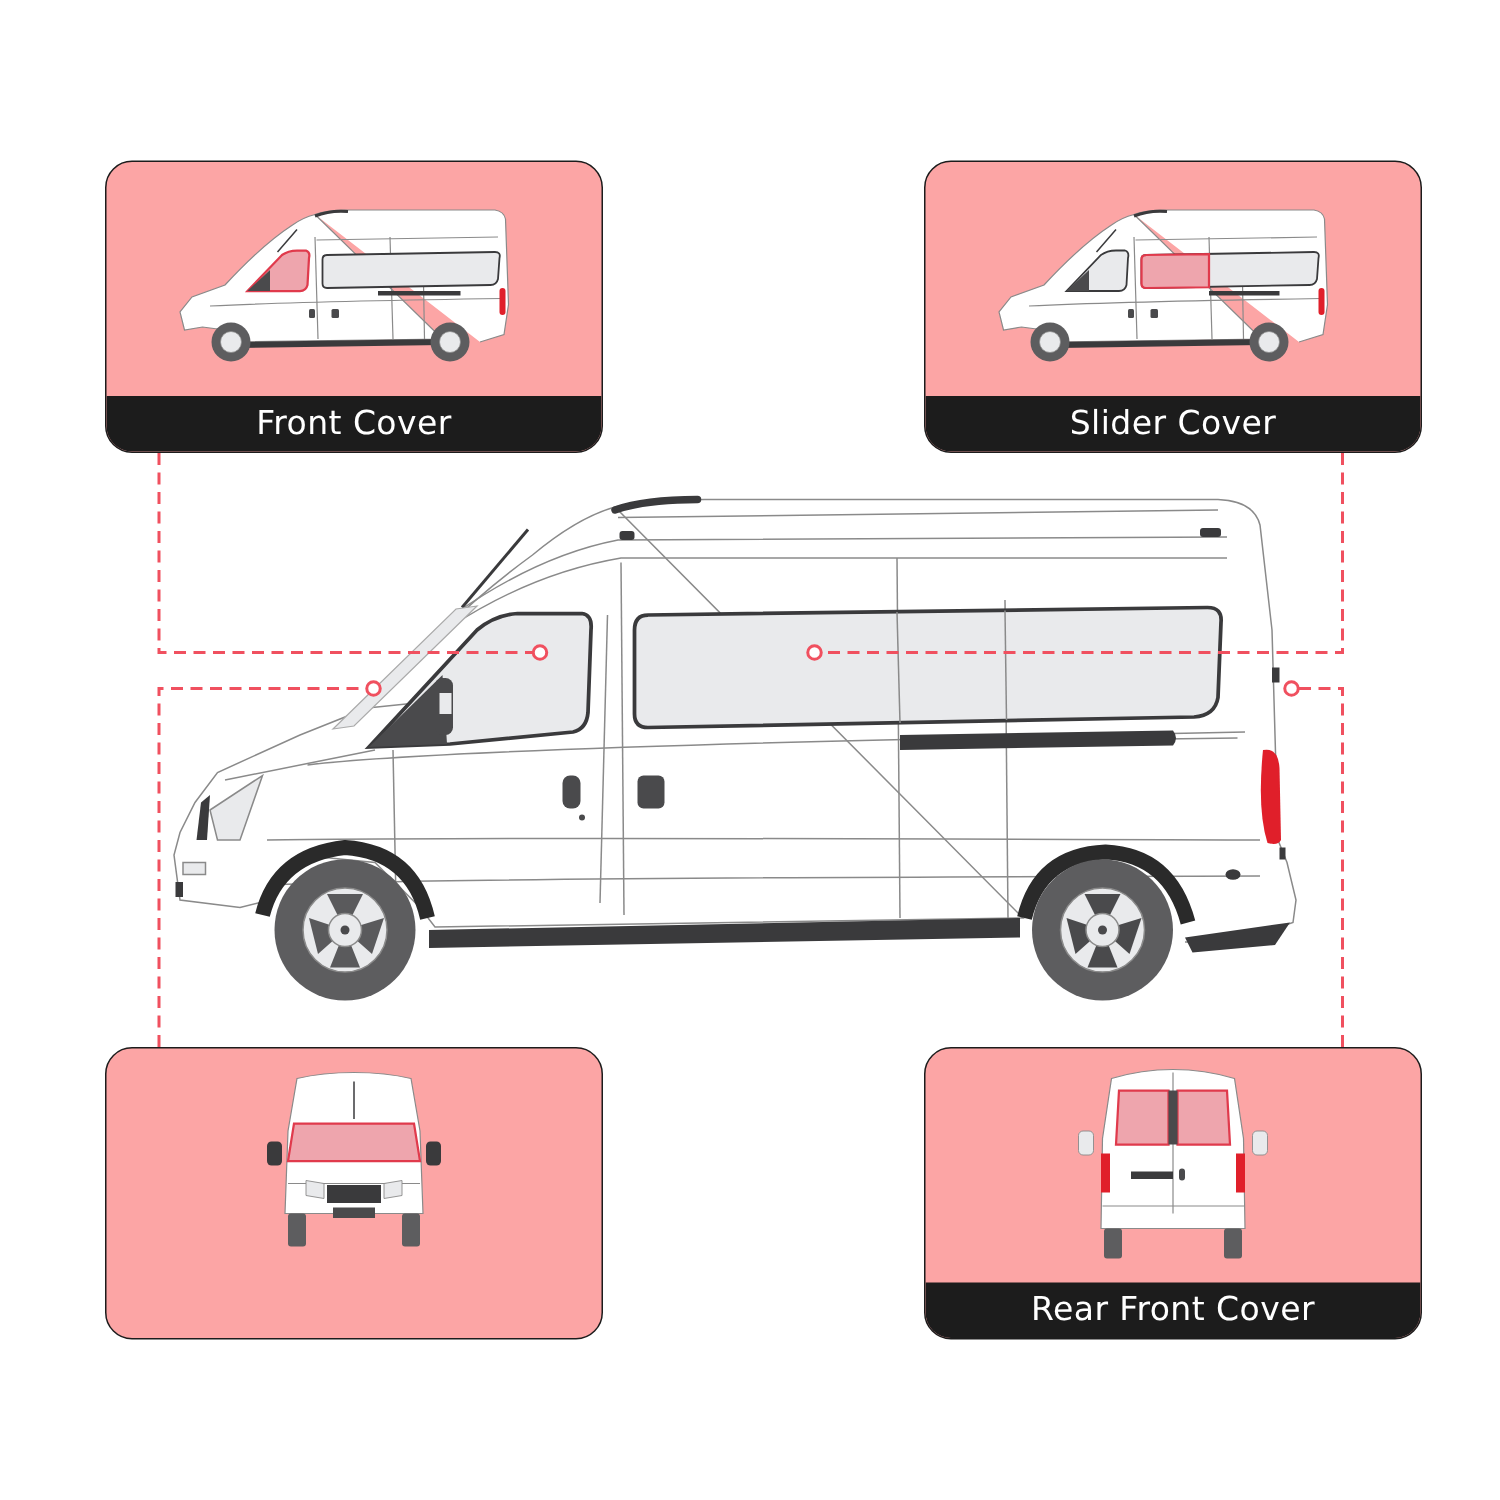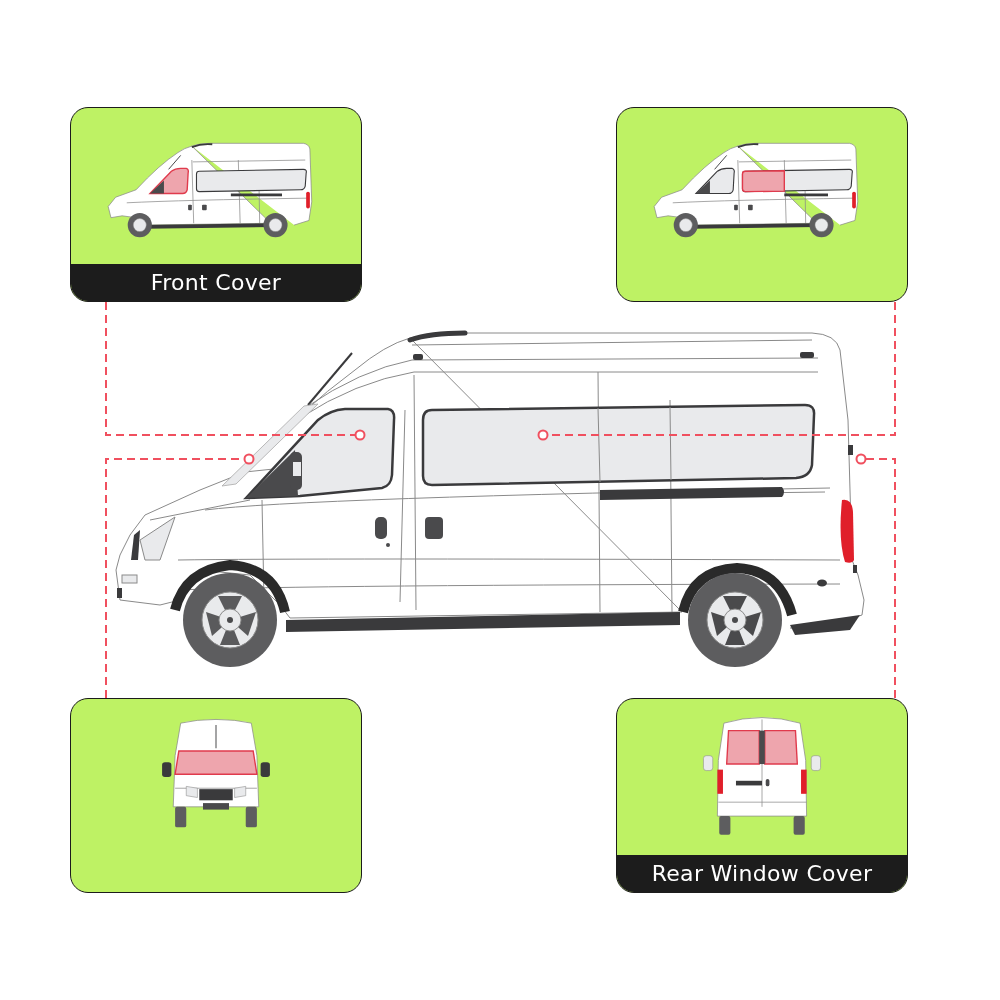--- a/index.html
+++ b/index.html
@@ -1,22 +1,22 @@
 <!DOCTYPE html>
 <html><head>
   <meta charset="utf-8">
   <style>
     html, body { margin: 0; padding: 0; background: #ffffff; }
     body { width: 1000px; height: 1000px; position: relative; overflow: hidden; font-family: "DejaVu Sans", "Liberation Sans", sans-serif; }
     .card {
       position: absolute;
-      width: 292px; height: 195px;
+      width: 332px; height: 195px;
       border: 1.5px solid #1c1c1c;
       border-radius: 18px;
-      background: #bef264;
+      background: #fca5a5;
       overflow: hidden;
       box-sizing: border-box;
       padding-left: 45px;
     }
     .card .illus { position: absolute; left: 0; top: 0; width: 100%; height: 158px; }
     .card .label-bar {
       position: absolute; left: 0; bottom: 0; width: 100%; height: 37px;
       background: #1c1c1c; color: #ffffff;
       display: flex; align-items: center; justify-content: center;
       font-size: 22px; font-weight: 500; letter-spacing: 0.3px;
@@ -178,20 +178,21 @@
     <rect x="180" y="86" width="47" height="3" fill="#3a3a3c"></rect>
     <rect x="253" y="84" width="4" height="18" rx="2" fill="#e01f2a"></rect>
     <rect x="126" y="98" width="4" height="6" rx="1" fill="#4a4a4c"></rect>
     <rect x="141" y="98" width="5" height="6" rx="1" fill="#4a4a4c"></rect>
     <path d="M80 120 L215 118 L215 122 L80 124 Z" fill="#3a3a3c"></path>
     <circle cx="74" cy="120" r="13" fill="#5d5d5f"></circle>
       <circle cx="74" cy="120" r="7" fill="#e9eaec" stroke="#8a8a8a" stroke-width="0.5"></circle>
     <circle cx="220" cy="120" r="13" fill="#5d5d5f"></circle>
       <circle cx="220" cy="120" r="7" fill="#e9eaec" stroke="#8a8a8a" stroke-width="0.5"></circle>
   </svg>
+  <div class="label-bar">Slider Cover</div>
 </div>
 
 <div class="card" style="left:70px; top:698px;">
   <svg class="illus" viewBox="0 0 312 158">
     <g fill="#fff" stroke="#8a8a8a" stroke-width="0.8">
       <path d="M118 20 Q135 16 156 16 Q177 16 194 20 L200 55 L202 110 L110 110 L112 55 Z"></path>
       <path d="M112 90 L200 90"></path>
     </g>
     <line x1="156" y1="22" x2="156" y2="47" stroke="#3a3a3c" stroke-width="1"></line>
     <path d="M116 50 L196 50 L200 75 L112 75 Z" fill="#eea5ad" stroke="#e03a4c" stroke-width="1.5"></path>
@@ -218,14 +219,14 @@
     <rect x="153" y="28" width="6" height="36" fill="#4a4a4c"></rect>
     <rect x="93" y="55" width="10" height="16" rx="3" fill="#e9eaec" stroke="#8a8a8a" stroke-width="0.6"></rect>
     <rect x="209" y="55" width="10" height="16" rx="3" fill="#e9eaec" stroke="#8a8a8a" stroke-width="0.6"></rect>
     <rect x="108" y="70" width="6" height="26" fill="#e01f2a"></rect>
     <rect x="198" y="70" width="6" height="26" fill="#e01f2a"></rect>
     <rect x="128" y="82" width="28" height="5" fill="#3a3a3c"></rect>
     <rect x="160" y="80" width="4" height="8" rx="2" fill="#4a4a4c"></rect>
     <rect x="110" y="120" width="12" height="20" rx="2" fill="#5d5d5f"></rect>
     <rect x="190" y="120" width="12" height="20" rx="2" fill="#5d5d5f"></rect>
   </svg>
-  <div class="label-bar">Rear Window Cover</div>
+  <div class="label-bar">Rear Front Cover</div>
 </div>
 
 </body></html>

